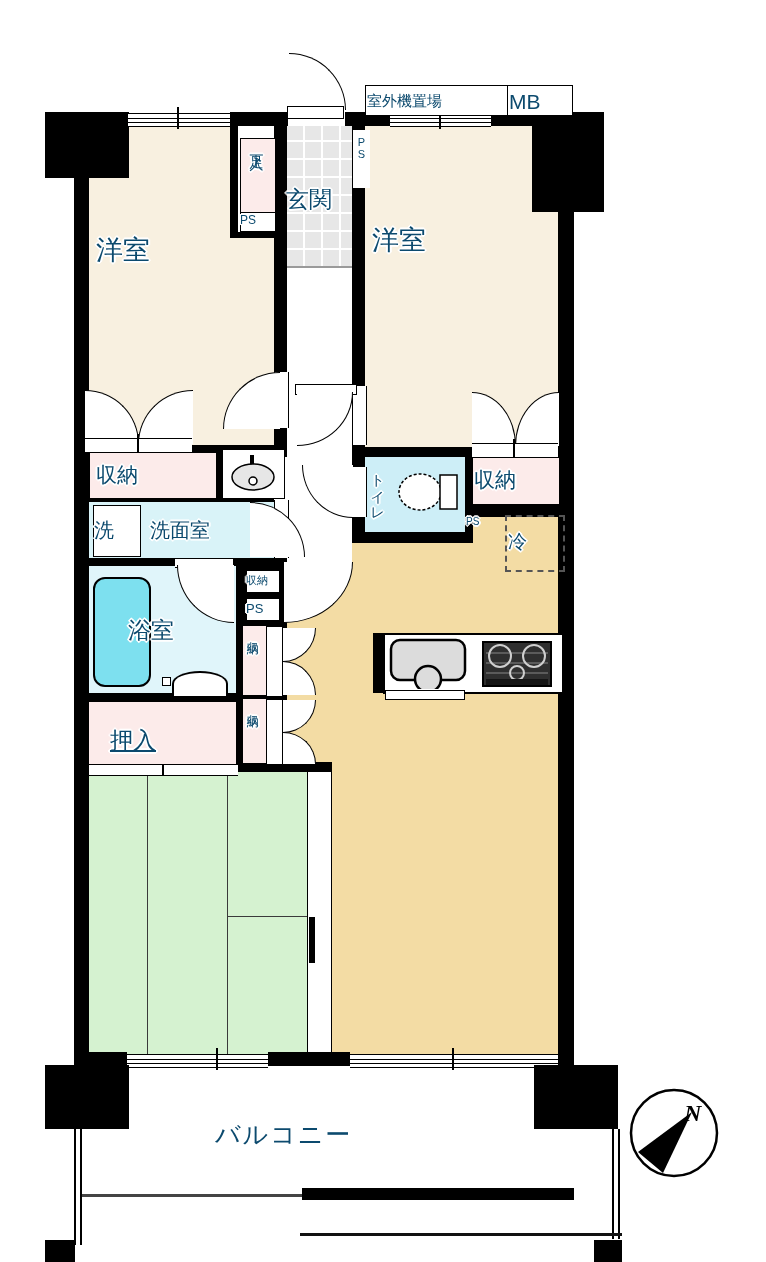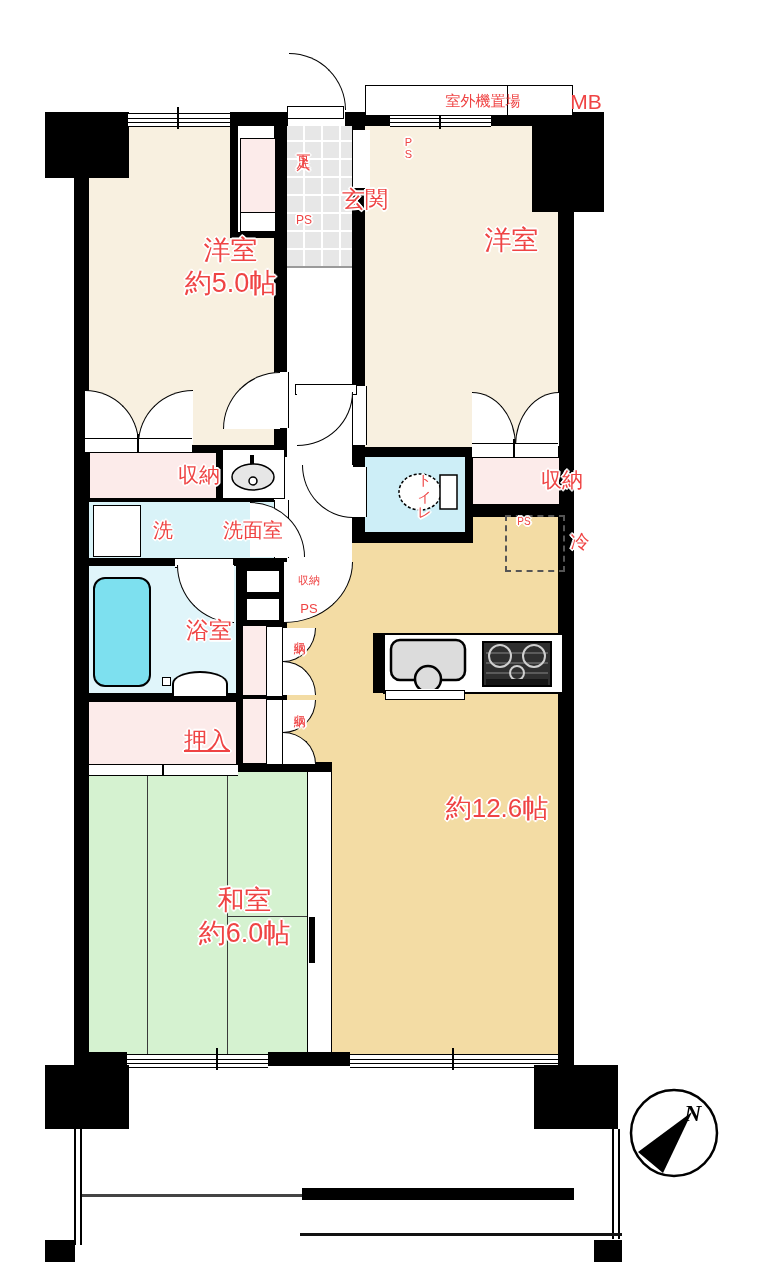--- a/index.html
+++ b/index.html
@@ -1,23 +1,23 @@
 <!DOCTYPE html>
 <html><head>
 <meta charset="utf-8">
 <style>
   html,body{margin:0;padding:0;background:#fff;}
   #plan{position:relative;width:766px;height:1262px;background:#fff;overflow:hidden;
         font-family:"Liberation Sans","DejaVu Sans",sans-serif;}
   .abs{position:absolute;}
   .wall{position:absolute;background:#000;}
   .fill{position:absolute;}
-  .lbl{position:absolute;color:#ef4444;text-align:center;line-height:1.22;white-space:nowrap;
+  .lbl{position:absolute;color:#0c4a6e;text-align:left;line-height:1.22;white-space:nowrap;
        text-shadow:-1px -1px 0 #fff,1px -1px 0 #fff,-1px 1px 0 #fff,1px 1px 0 #fff,
-                   -2px 0 0 #fff,2px 0 0 #fff,0 -2px 0 #fff,0 2px 0 #fff;margin-left:47px;}
+                   -2px 0 0 #fff,2px 0 0 #fff,0 -2px 0 #fff,0 2px 0 #fff;}
   .v{writing-mode:vertical-rl;text-orientation:upright;letter-spacing:2px;white-space:nowrap;}
   .arc{position:absolute;background:#fff;}
   .arc.tr{border-top:1.5px solid #000;border-right:1.5px solid #000;border-radius:0 100% 0 0;}
   .arc.tl{border-top:1.5px solid #000;border-left:1.5px solid #000;border-radius:100% 0 0 0;}
   .arc.br{border-bottom:1.5px solid #000;border-right:1.5px solid #000;border-radius:0 0 100% 0;}
   .arc.bl{border-bottom:1.5px solid #000;border-left:1.5px solid #000;border-radius:0 0 0 100%;}
   .gapv{position:absolute;background:#fff;border-left:1.5px solid #000;border-right:1.5px solid #000;}
   .gaph{position:absolute;background:#fff;border-top:1.5px solid #000;border-bottom:1.5px solid #000;}
   .thr{position:absolute;background:#fff;border-top:1.5px solid #000;border-bottom:1.5px solid #000;}
   .win{position:absolute;background:#fff;border-top:1.5px solid #000;border-bottom:1.5px solid #000;}
@@ -192,45 +192,40 @@
   <div class="wall" style="left:534px;top:1065px;width:84px;height:64px;"></div>
 
   <svg class="abs" style="left:628px;top:1085px;" width="96" height="96" viewBox="0 0 96 96">
     <circle cx="46" cy="48" r="43" fill="#fff" stroke="#000" stroke-width="2.5"></circle>
     <polygon points="64,27 10,67 35,88" fill="#000"></polygon>
     <text x="56" y="36" font-size="24" font-style="italic" font-weight="bold" font-family="Liberation Serif, DejaVu Serif, serif" fill="#000">N</text>
   </svg>
 
   <div class="lbl" style="left:96px;top:234px;width:175px;font-size:27px;">
     <div>洋室</div>
-    <div>約5.0帖</div>
   </div>
   <div class="lbl" style="left:372px;top:224px;width:185px;font-size:27px;">
     <div>洋室</div>
   </div>
   <div class="lbl" style="left:355px;top:793px;width:190px;font-size:30px;">
-    <div style="font-size:26px;">約12.6帖</div>
-  </div>
-  <div class="lbl" style="left:110px;top:884px;width:175px;font-size:27px;">
-    <div>和室</div>
-    <div>約6.0帖</div>
   </div>
   <div class="lbl" style="left:286px;top:185px;width:64px;font-size:23px;">玄関</div>
   <div class="lbl v" style="left:248px;top:143px;font-size:14px;letter-spacing:1px;">下足入</div>
   <div class="lbl" style="left:240px;top:213px;width:34px;font-size:12px;">PS</div>
   <div class="lbl v" style="left:354px;top:136px;font-size:11px;letter-spacing:0;">PS</div>
   <div class="lbl" style="left:466px;top:516px;width:22px;font-size:10px;">PS</div>
   <div class="lbl" style="left:246px;top:601px;width:32px;font-size:13px;">PS</div>
   <div class="lbl" style="left:96px;top:462px;width:112px;font-size:21px;">収納</div>
   <div class="lbl" style="left:474px;top:467px;width:82px;font-size:21px;">収納</div>
   <div class="lbl" style="left:246px;top:574px;width:32px;font-size:11px;">収納</div>
   <div class="lbl v" style="left:245px;top:632px;font-size:12px;letter-spacing:1px;">収納</div>
   <div class="lbl v" style="left:245px;top:705px;font-size:12px;letter-spacing:1px;">収納</div>
   <div class="lbl" style="left:94px;top:518px;width:44px;font-size:20px;">洗</div>
   <div class="lbl" style="left:150px;top:518px;width:112px;font-size:20px;">洗面室</div>
   <div class="lbl v" style="left:369px;top:464px;font-size:14px;letter-spacing:1px;">トイレ</div>
   <div class="lbl" style="left:508px;top:530px;width:50px;font-size:19px;">冷</div>
   <div class="lbl" style="left:128px;top:616px;width:68px;font-size:23px;">浴室</div>
   <div class="lbl" style="left:110px;top:726px;width:100px;font-size:23px;text-decoration:underline;">押入</div>
+  <div class="lbl" style="left:215px;top:1119px;width:215px;font-size:25px;letter-spacing:2px;">バルコニー</div>
   <div class="lbl" style="left:367px;top:92px;width:138px;font-size:15px;text-shadow:none;">室外機置場</div>
   <div class="lbl" style="left:509px;top:89px;width:60px;font-size:21px;text-shadow:none;">MB</div>
 
 </div>
 
 </body></html>

